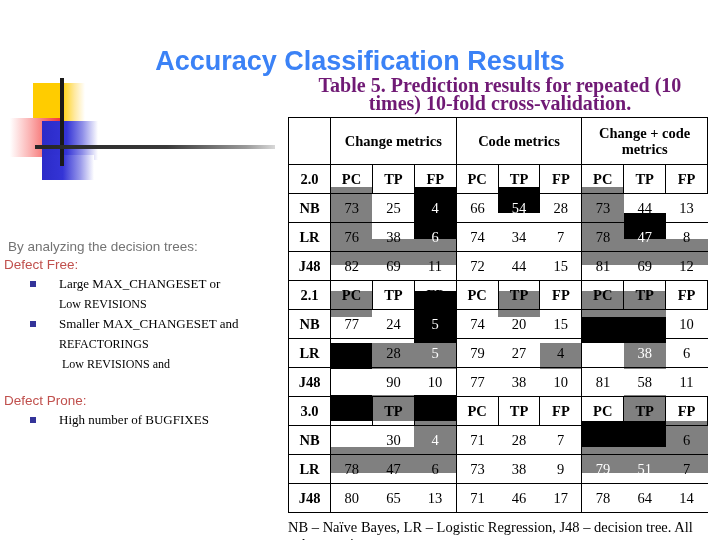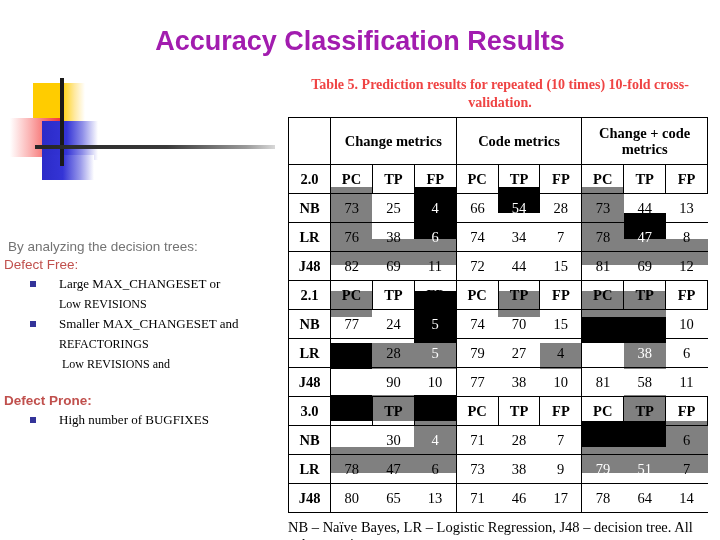--- a/index.html
+++ b/index.html
@@ -17,28 +17,28 @@
     position: relative;
     width: 720px;
     height: 540px;
     background: #ffffff;
   }
 
   
   #slide-title {
     position: absolute;
     left: 0px;
-    top: 26px;
+    top: 46px;
     width: 720px;
     text-align: center;
     font-family: "Liberation Sans", sans-serif;
     font-weight: bold;
     font-size: 27px;
     letter-spacing: 0px;
-    color: #a21caf;
+    color: #3b82f6;
     white-space: nowrap;
   }
 
   
   #deco { position: absolute; left: 0; top: 0; width: 290px; height: 190px; }
   .deco-yellow {
     position: absolute;
     left: 33px; top: 83px;
     width: 52px; height: 40px;
     background: linear-gradient(to right, #FFCC00 0%, #FFCC00 52%, #FFD93B 64%, #FFE9A0 80%, #FFFFFF 100%);
@@ -93,21 +93,21 @@
     color: #737373;
     line-height: 17px;
     padding-left: 4px;
   }
   .section-head {
     font-family: "Liberation Sans", sans-serif;
     font-size: 13.5px;
     color: #C0504D;
     line-height: 19px;
   }
-  .section-head.prone { color: #C0504D; font-weight: bold; }
+  .section-head.prone { color: #C0504D; }
   ul.bullets {
     list-style: none;
     margin: 0;
     padding: 0;
   }
   ul.bullets li {
     position: relative;
     padding-left: 55px;
     margin: 0;
     font-family: "Liberation Serif", serif;
@@ -136,22 +136,22 @@
   
   #table-wrap {
     position: absolute;
     left: 288px;
     top: 76px;
     width: 424px;
   }
   #table-caption {
     font-family: "Liberation Serif", serif;
     font-weight: bold;
-    font-size: 14px;
-    color: #ef4444;
+    font-size: 20px;
+    color: #701a75;
     text-align: center;
     line-height: 18px;
     margin-bottom: 5px;
     padding: 0 6px;
   }
   #tbl-outer {
     position: relative;
     width: 420px;
   }
   table.restbl {
@@ -372,21 +372,21 @@
               <td class="metric sep-left">PC</td>
               <td class="metric">TP</td>
               <td class="metric">FP</td>
             </tr>
             <tr class="data">
               <td class="rowlabel">NB</td>
               <td class="datacell sep-left">77</td>
               <td class="datacell">24</td>
               <td class="datacell onblack">5</td>
               <td class="datacell sep-left">74</td>
-              <td class="datacell">70</td>
+              <td class="datacell">20</td>
               <td class="datacell">15</td>
               <td class="datacell sep-left">76</td>
               <td class="datacell">36</td>
               <td class="datacell lastcol">10</td>
             </tr>
             <tr class="data">
               <td class="rowlabel">LR</td>
               <td class="datacell sep-left">79</td>
               <td class="datacell">28</td>
               <td class="datacell onblack">5</td>

